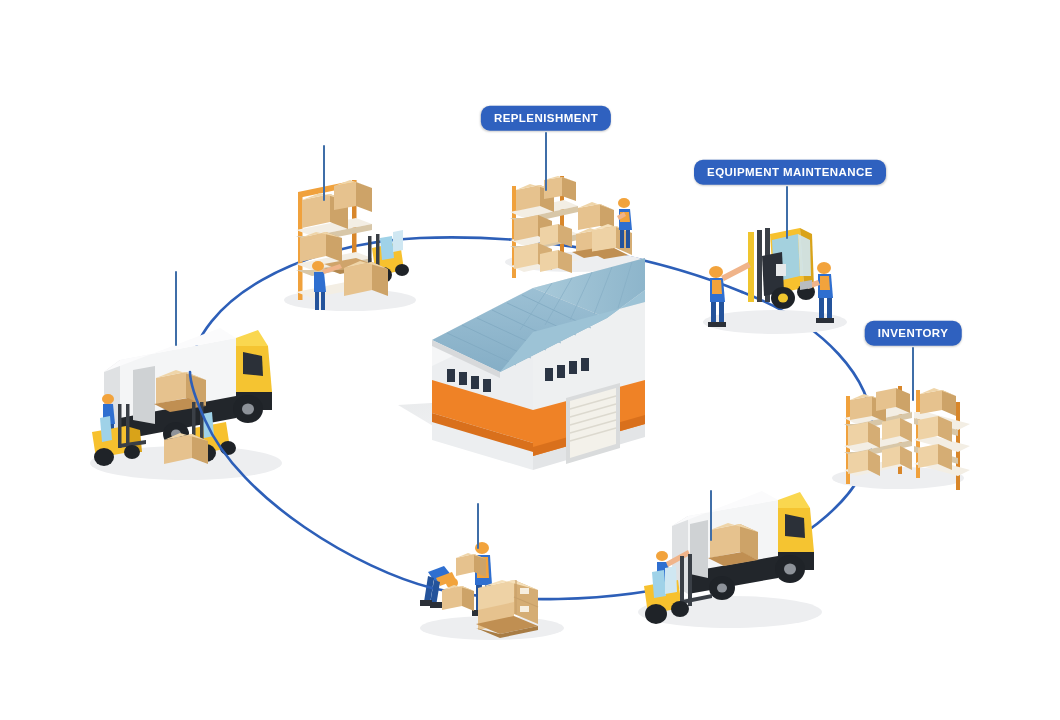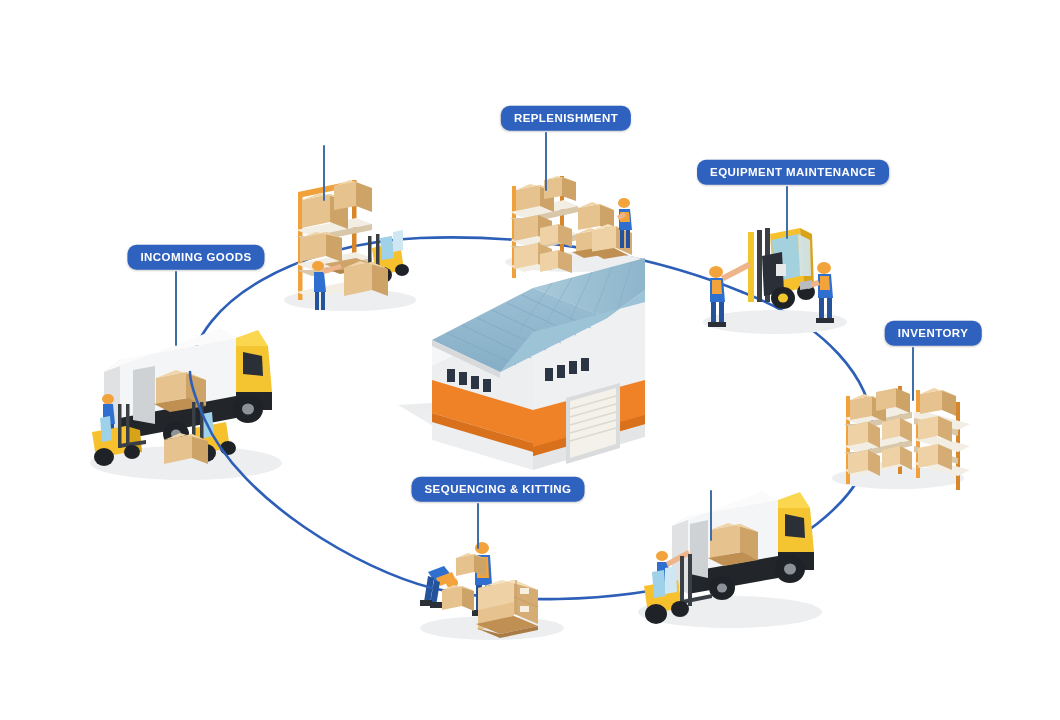--- a/index.html
+++ b/index.html
@@ -6,21 +6,21 @@
   body{width:1060px;height:720px;overflow:hidden;
        font-family:"Liberation Sans","DejaVu Sans",sans-serif;}
   #stage{position:relative;width:1060px;height:720px;background:#fff;}
   #scene{position:absolute;inset:0;}
   .badge{position:absolute;transform:translate(-50%,-50%);
          background:#2f61bf;color:#fff;border-radius:9px;
          padding:7px 13px 6px 13px;white-space:nowrap;
          font-size:11.5px;font-weight:bold;letter-spacing:.45px;
          line-height:1;text-transform:uppercase;
          box-shadow:0 1px 2px rgba(0,0,0,.18);
-         font-family:"Liberation Sans","DejaVu Sans",sans-serif;margin-left:20px;}
+         font-family:"Liberation Sans","DejaVu Sans",sans-serif;}
 </style>
 </head>
 <body>
 
 <div id="stage">
 
   <svg id="scene" viewBox="0 0 1060 720">
     <defs>
       <linearGradient id="roofG" x1="0" y1="0" x2="0" y2="1">
         <stop offset="0" stop-color="#9cc0d4"></stop>
@@ -466,29 +466,23 @@
       <line x1="176" y1="272" x2="176" y2="345"></line>
       <line x1="324" y1="146" x2="324" y2="200"></line>
       <line x1="546" y1="133" x2="546" y2="190"></line>
       <line x1="787" y1="187" x2="787" y2="238"></line>
       <line x1="913" y1="348" x2="913" y2="400"></line>
       <line x1="711" y1="491" x2="711" y2="540"></line>
       <line x1="478" y1="504" x2="478" y2="548"></line>
     </g>
   </svg>
 
-  <div class="badge" style="left:176px;top:257px">
-    <span>INCOMING GOODS</span>
-  </div>
   <div class="badge" style="left:546px;top:118px">
     <span>REPLENISHMENT</span>
   </div>
-  <div class="badge" style="left:773px;top:172px">
+  <div class="badge" style="left:790px;top:172px">
     <span>EQUIPMENT MAINTENANCE</span>
   </div>
   <div class="badge" style="left:913px;top:333px">
     <span>INVENTORY</span>
   </div>
-  <div class="badge" style="left:478px;top:489px">
-    <span>SEQUENCING &amp; KITTING</span>
-  </div>
 
 </div>
 
 </body></html>

